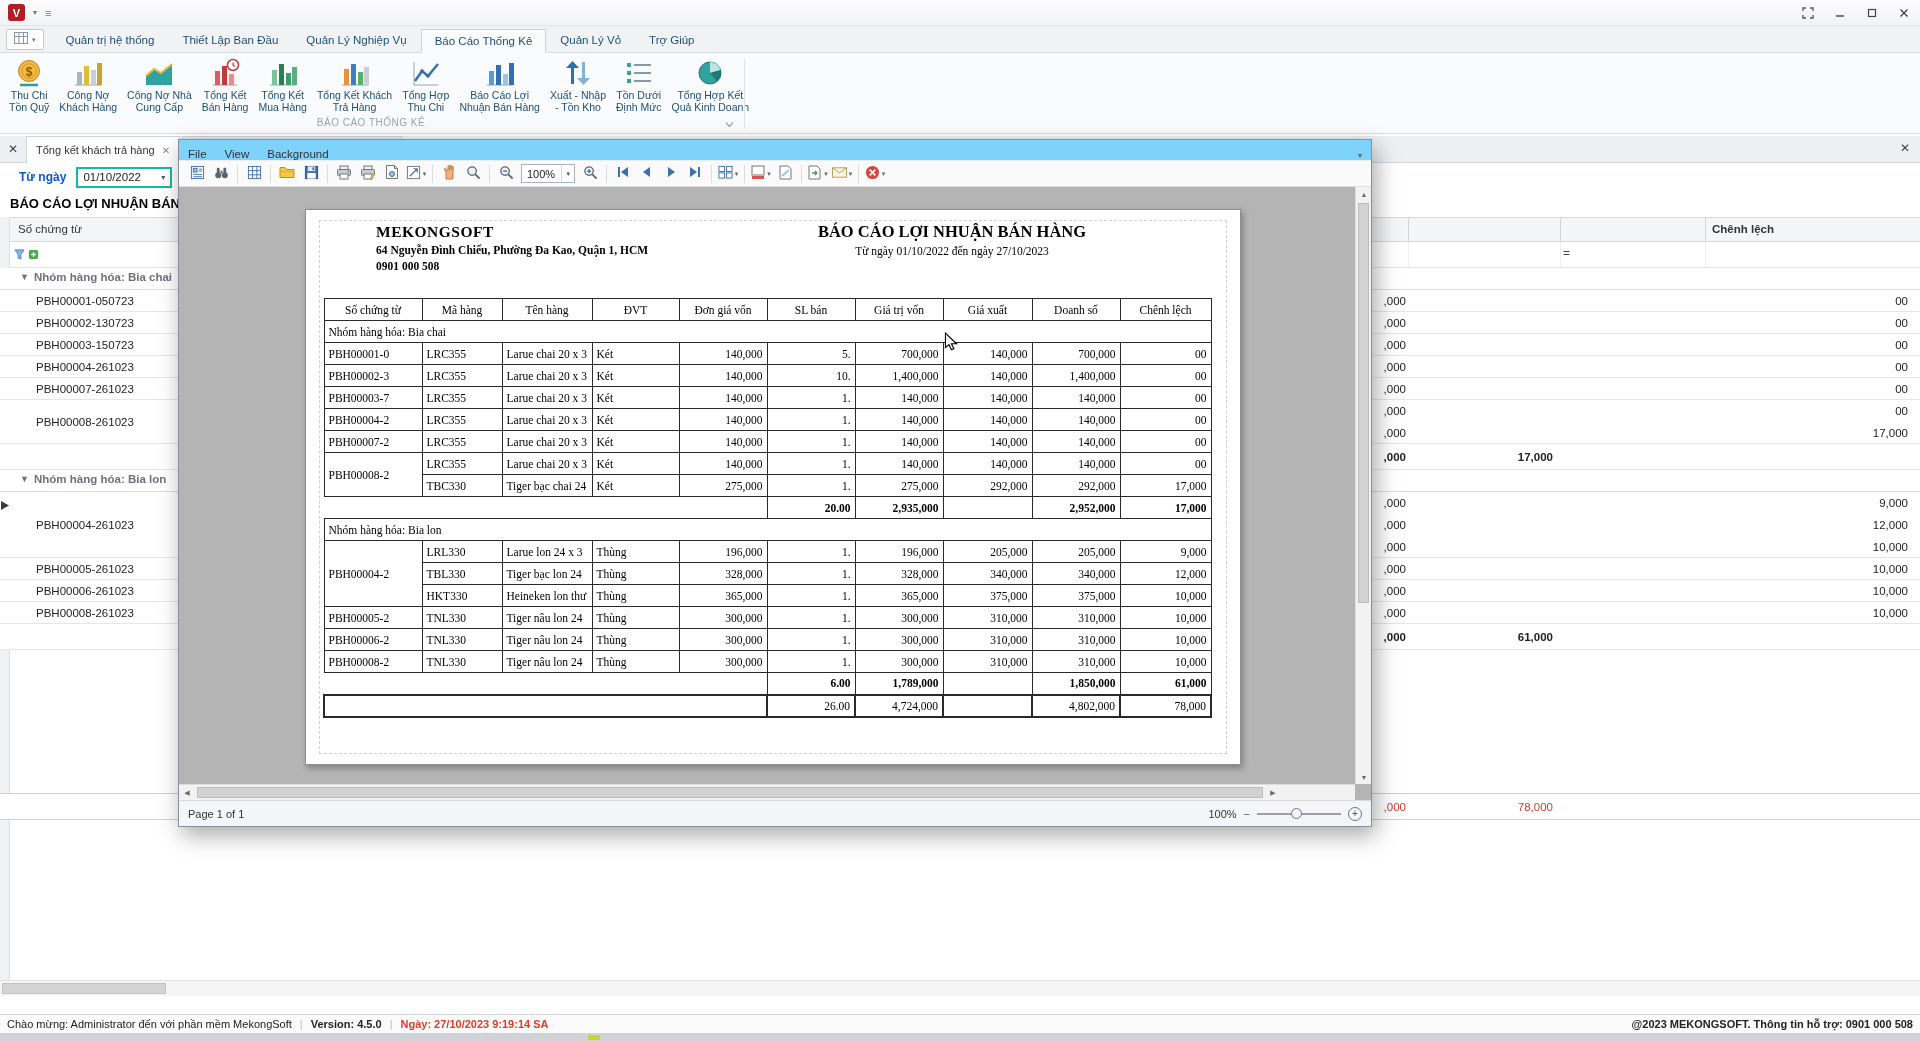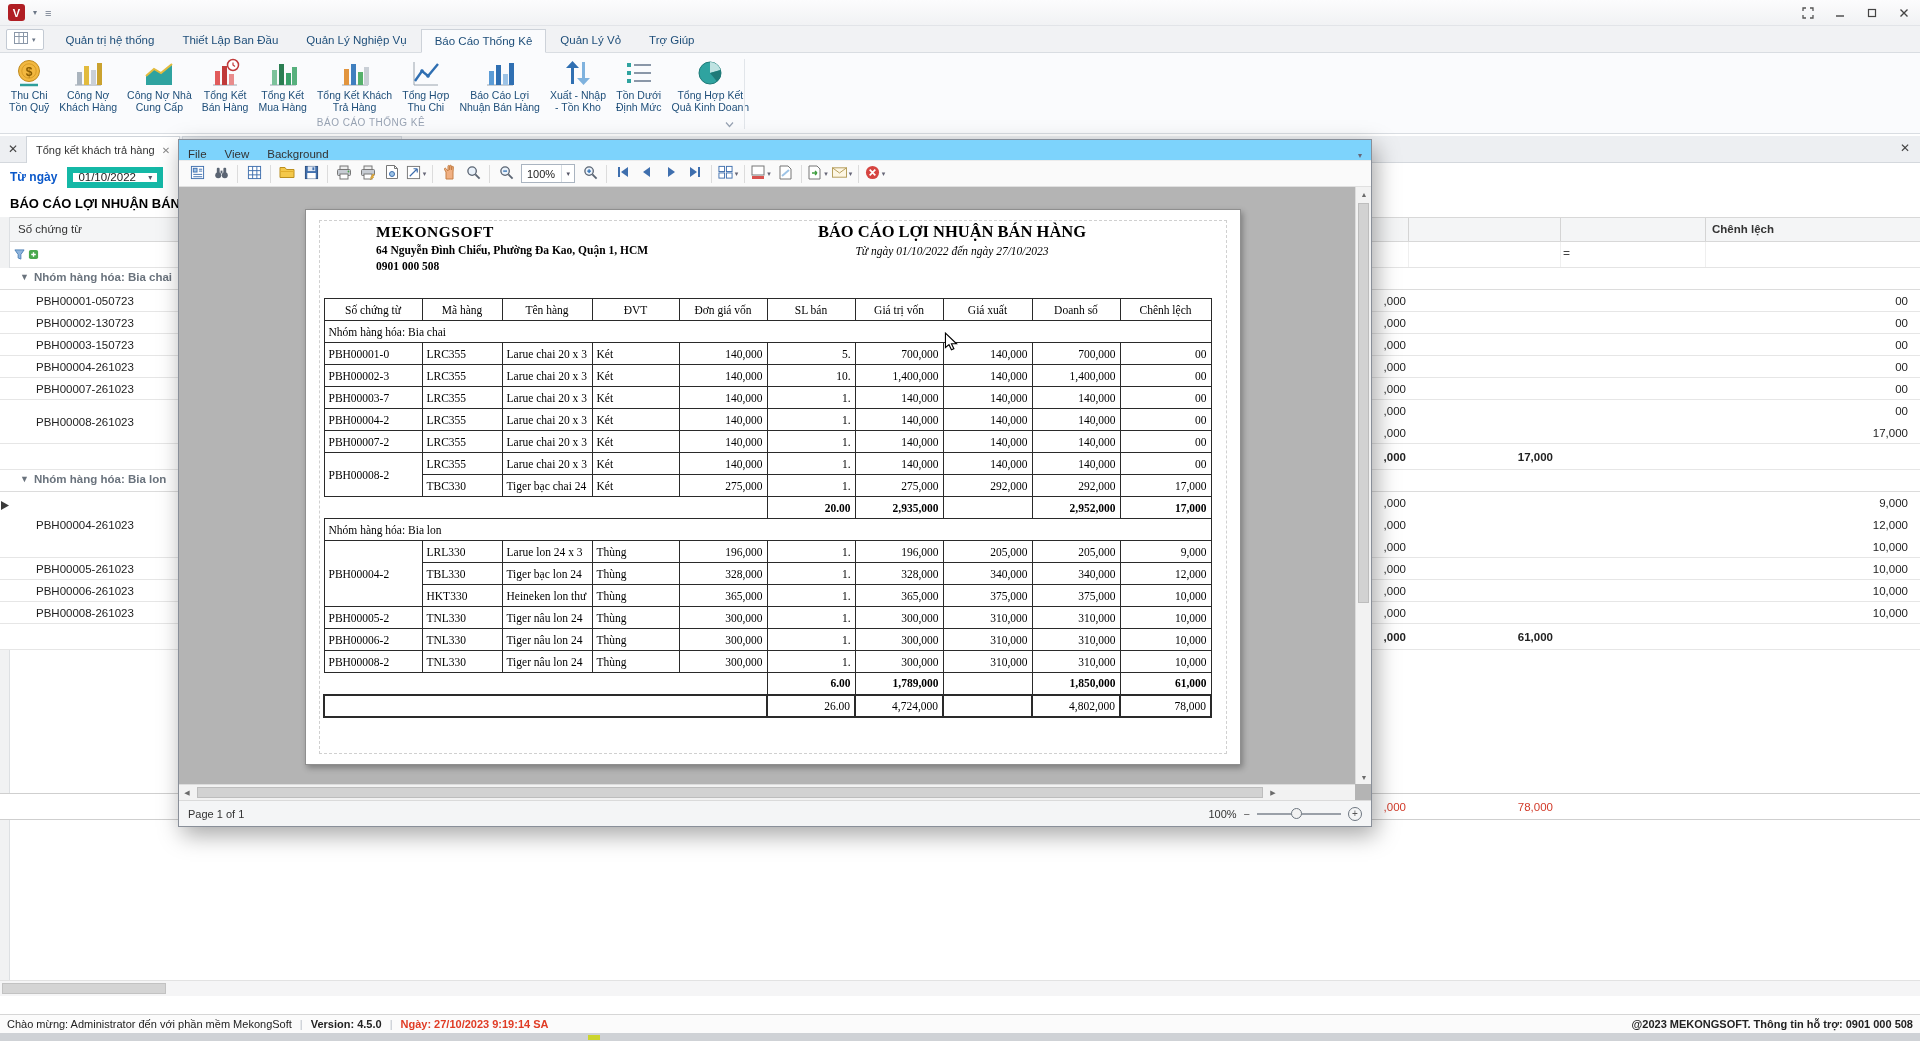--- a/index.html
+++ b/index.html
@@ -42,22 +42,22 @@
   border-bottom:1px solid #d4d8dd;display:flex;align-items:flex-end;z-index:1}
 .dt-close{width:26px;height:26px;display:flex;align-items:center;justify-content:center;color:#444;font-size:12px}
 .dtab{height:26px;display:flex;align-items:center;padding:0 9px;font-size:11px;color:#333;
   border:1px solid #cfd4da;border-bottom:none;background:#e4e7ea;margin-right:2px;white-space:nowrap;overflow:hidden}
 .dtab.sel{background:#fff;height:27px;margin-bottom:-1px}
 .dtab .x{margin-left:7px;color:#888;font-size:10px}
 .dt-close-right{position:absolute;right:10px;top:5px;color:#444;font-size:12px}
 
 
 .filter-row{position:absolute;left:0;top:163px;right:0;height:28px;background:#fff;display:flex;align-items:center;z-index:1}
-.from-label{margin-left:10px;font-weight:bold;color:#0a58ca;font-size:12px}
-.date-combo{margin-left:10px;width:96px;height:21px;border:6px solid #14b8a6;background:#fff;
+.from-label{margin-left:19px;font-weight:bold;color:#0a58ca;font-size:12px}
+.date-combo{margin-left:10px;width:96px;height:21px;border:2px solid #14b8a6;background:#fff;
   display:flex;align-items:center;font-size:11.5px;padding-left:5px}
 .date-combo .dd{margin-left:auto;color:#556;font-size:8px;padding:0 5px}
 .panel-title{position:absolute;left:10px;top:191px;height:26px;line-height:26px;font-size:13px;font-weight:bold;color:#000;z-index:1;white-space:nowrap}
 
 
 .grid-header{position:absolute;left:0;top:217px;right:0;height:25px;background:#f4f5f6;
   border-top:1px solid #d8d8d8;border-bottom:1px solid #d8d8d8;z-index:1}
 .gh-left{position:absolute;left:18px;top:0;line-height:23px;font-size:11.5px;color:#333}
 .gh-right{position:absolute;left:1712px;top:0;line-height:23px;font-size:11.5px;color:#333;font-weight:bold}
 .gh-line{position:absolute;top:0;bottom:0;width:1px;background:#d4d4d4}
@@ -120,21 +120,21 @@
 .z-plus{width:14px;height:14px;border-radius:50%;border:1px solid #6d7680;display:flex;align-items:center;
   justify-content:center;font-size:10px;color:#555;line-height:1}
 .z-minus{font-size:11px;color:#555}
 
 
 .rp-company{position:absolute;left:70px;top:13px;font-family:"Liberation Serif",serif;font-size:15.5px;font-weight:bold;color:#000;letter-spacing:.5px}
 .rp-addr{position:absolute;left:70px;top:34px;font-family:"Liberation Serif",serif;font-size:11.5px;font-weight:bold;color:#000}
 .rp-phone{position:absolute;left:70px;top:50px;font-family:"Liberation Serif",serif;font-size:11.5px;font-weight:bold;color:#000}
 .rp-titleblock{position:absolute;left:396px;top:12px;width:500px;text-align:center;color:#000;font-family:"Liberation Serif",serif}
 .rp-title{font-size:16.5px;font-weight:bold}
-.rp-period{font-size:11.5px;font-style:italic;margin-top:3px}
+.rp-period{font-size:11.5px;margin-top:3px}
 .rp-table{position:absolute;left:17px;top:88px;border-collapse:collapse;font-family:"Liberation Serif",serif;
   font-size:11.5px;table-layout:fixed;color:#000}
 .rp-table th,.rp-table td{border:1px solid #2a2a2a;height:22px;padding:0 4px;font-weight:normal;
   overflow:hidden;white-space:nowrap;vertical-align:middle}
 .rp-table th{text-align:center}
 .rp-table td.num{text-align:right}
 .rp-table td.nb{border:none;background:#fff}
 .rp-table tr.sub td{font-weight:bold}
 .rp-table tr.grand td{border-width:2px;font-weight:normal}
 

